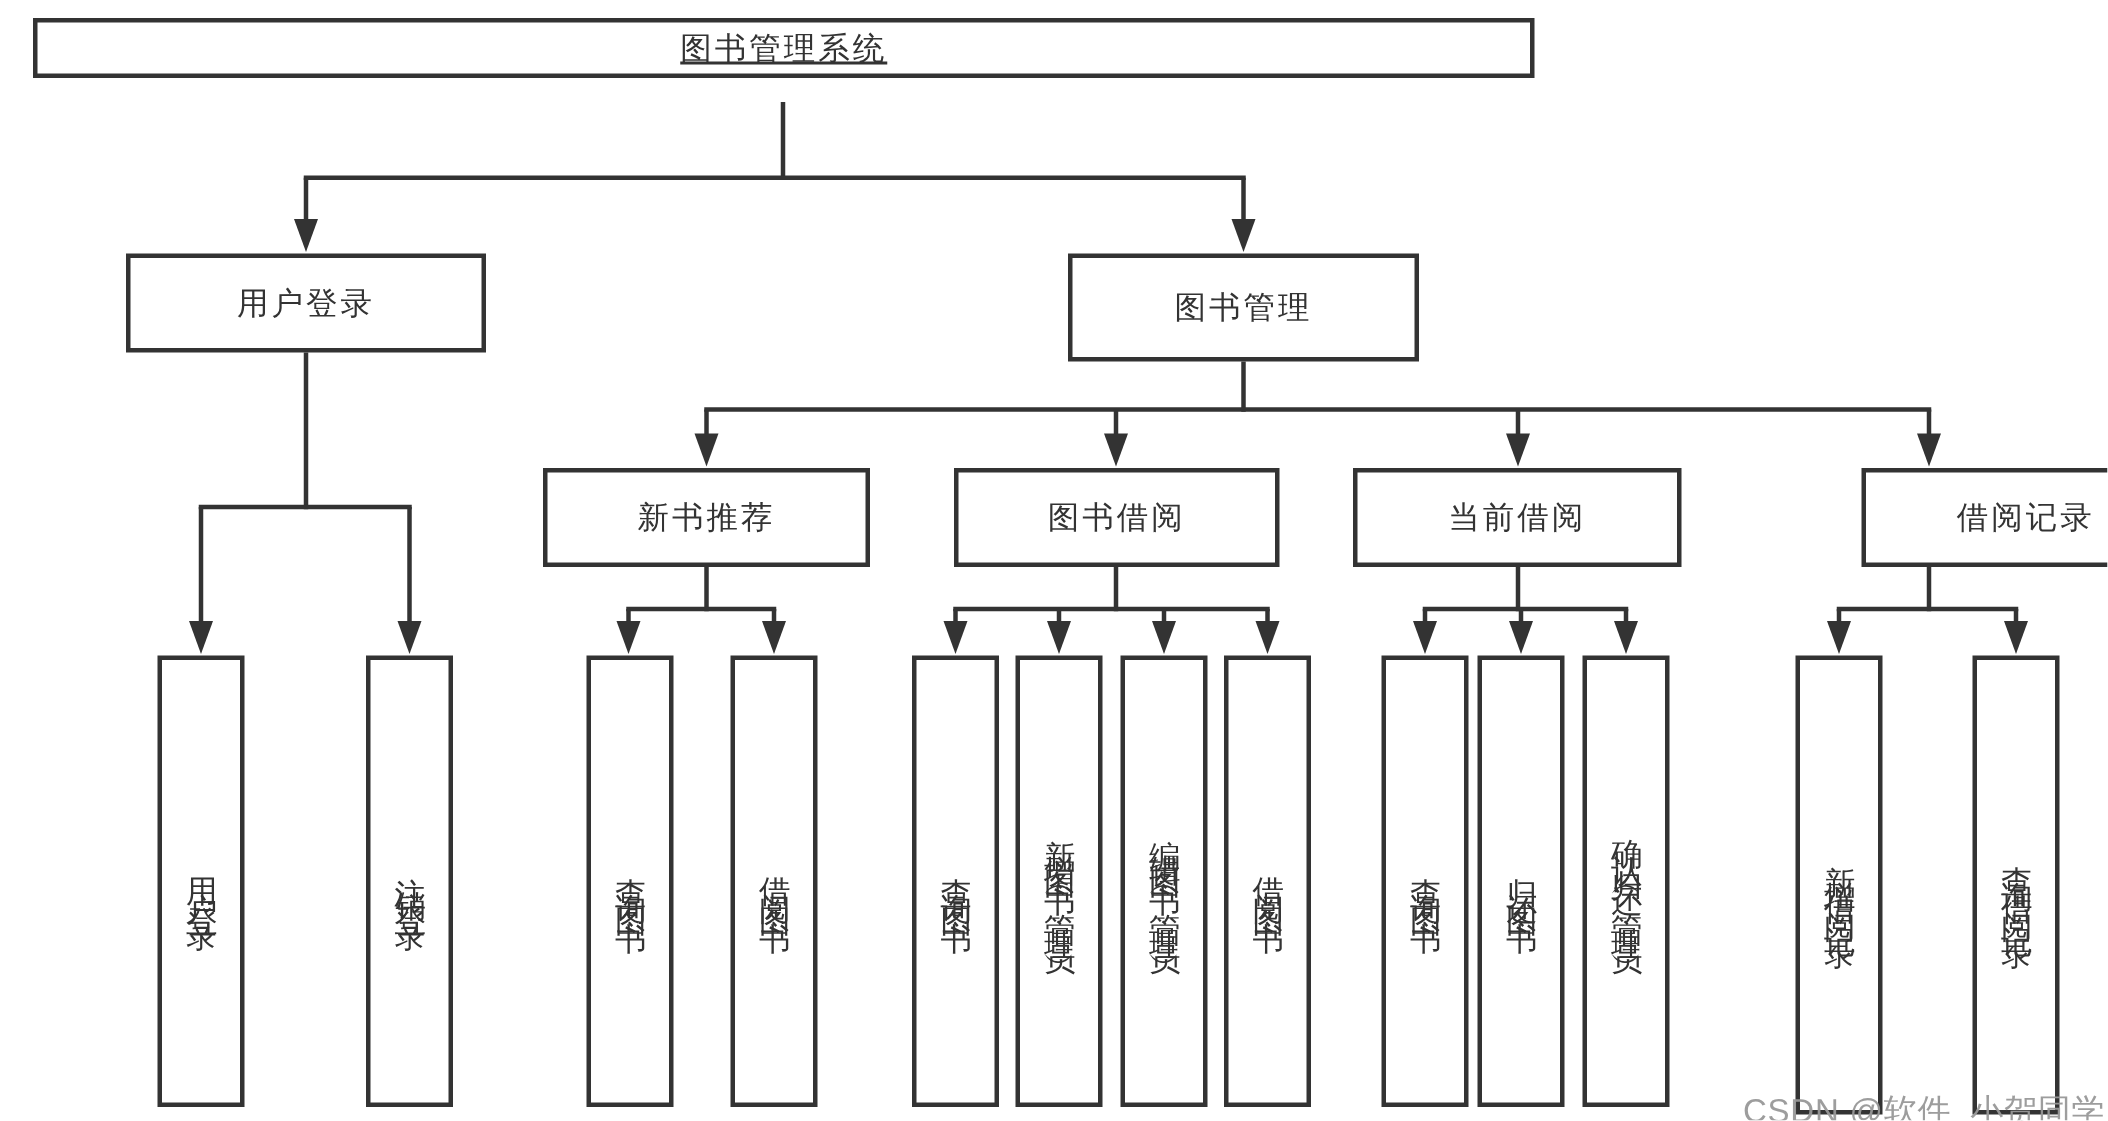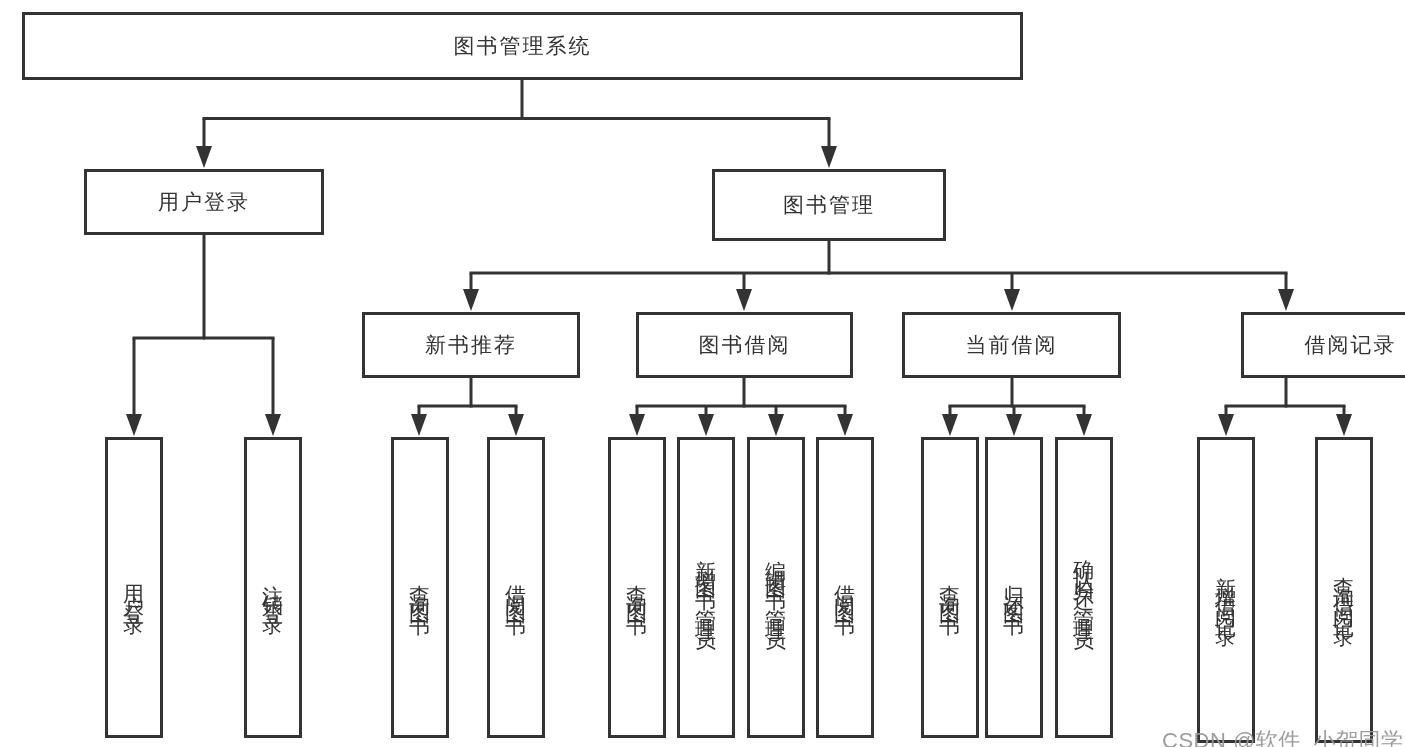--- a/index.html
+++ b/index.html
@@ -102,21 +102,21 @@
       <line x1="1014" y1="406" x2="1014" y2="420" stroke="#333333" stroke-width="3"></line>
       <polygon points="1006,414 1022,414 1014,436" fill="#333333"></polygon>
       <line x1="1084" y1="406" x2="1084" y2="420" stroke="#333333" stroke-width="3"></line>
       <polygon points="1076,414 1092,414 1084,436" fill="#333333"></polygon>
       <line x1="1226" y1="406" x2="1226" y2="420" stroke="#333333" stroke-width="3"></line>
       <polygon points="1218,414 1234,414 1226,436" fill="#333333"></polygon>
       <line x1="1344" y1="406" x2="1344" y2="420" stroke="#333333" stroke-width="3"></line>
       <polygon points="1336,414 1352,414 1344,436" fill="#333333"></polygon>
     </svg>
 
-  <div class="node" style="left:22px;top:12px;width:1001px;height:68px;">
+  <div class="node" style="left:22px;top:12px;width:1001px;height:40px;text-decoration:underline;">
     <span class="h-label">图书管理系统</span>
   </div>
 
   <div class="node" style="left:84px;top:169px;width:240px;height:66px;">
     <span class="h-label">用户登录</span>
   </div>
   <div class="node" style="left:712px;top:169px;width:234px;height:72px;">
     <span class="h-label">图书管理</span>
   </div>
 

